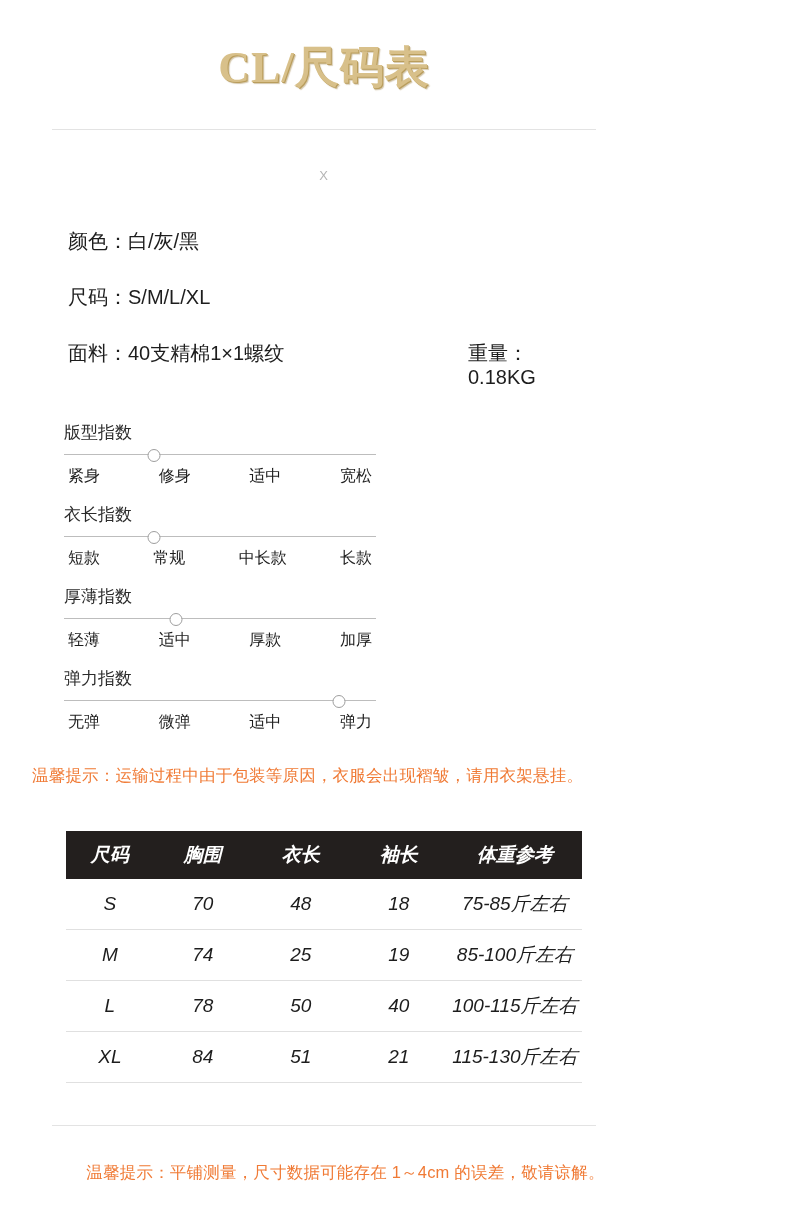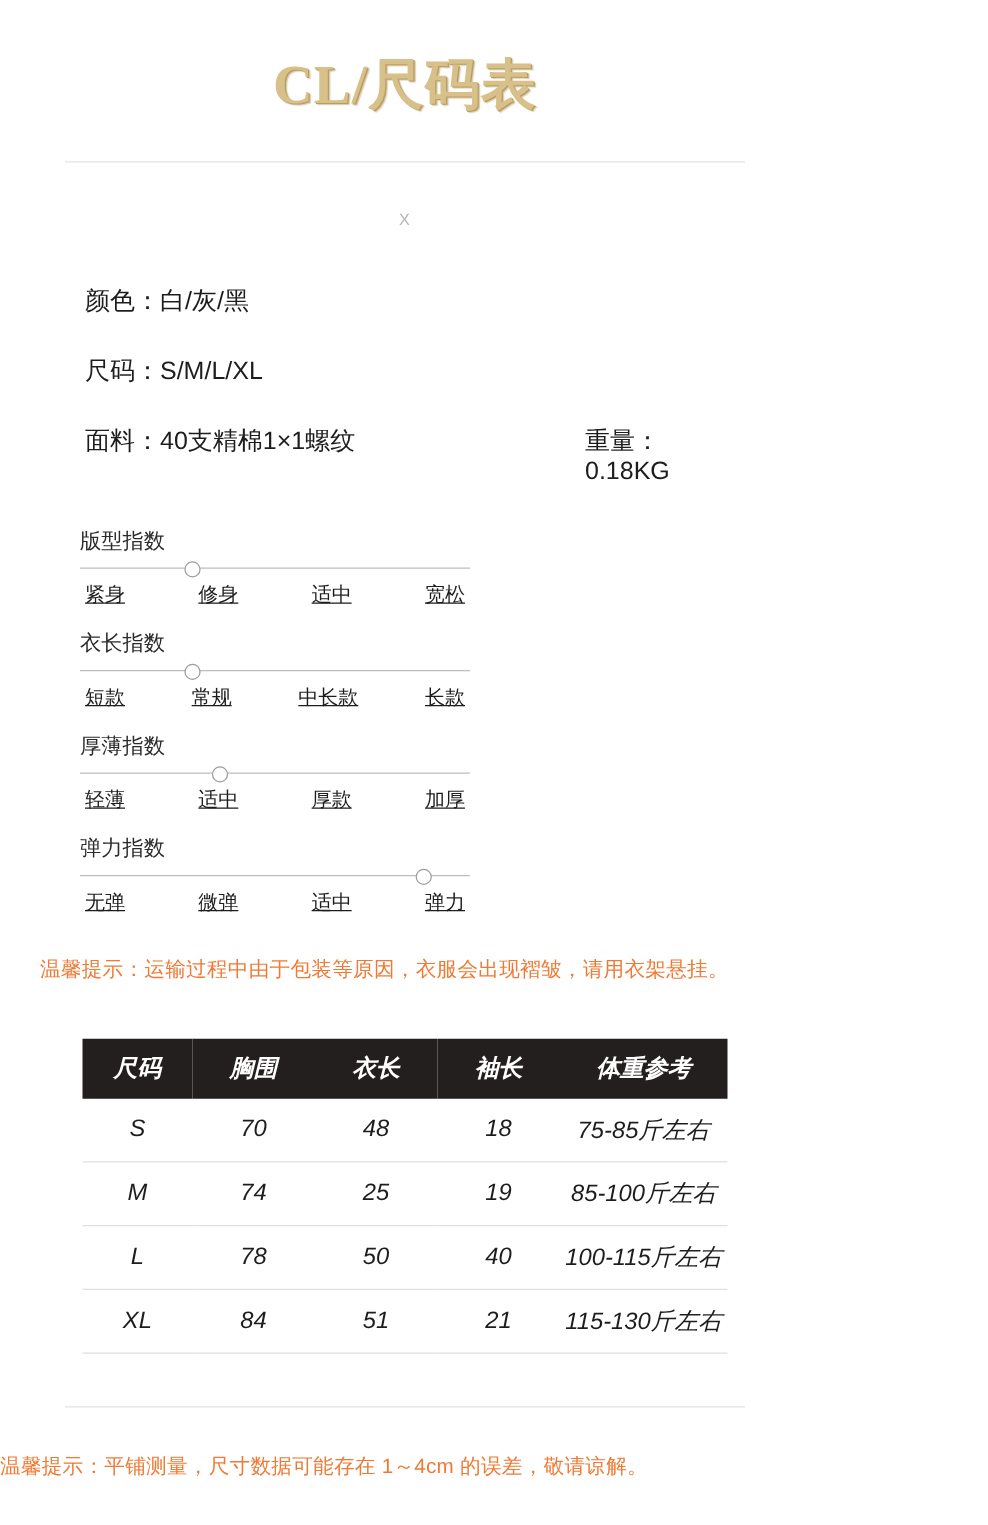--- a/index.html
+++ b/index.html
@@ -111,21 +111,21 @@
     background: #fff;
     transform: translateX(-50%);
   }
   .idx-labels {
     display: flex;
     justify-content: space-between;
     font-size: 16px;
     color: #1d1d1d;
     padding: 0 4px;
   }
-  .idx-labels span { white-space: nowrap; text-decoration: underline; }
+  .idx-labels span { white-space: nowrap; }
 
   
   .tip1 {
     margin-top: 16px;
     padding: 0 56px 0 32px;
     font-size: 16.5px;
     color: #f07a35;
     letter-spacing: 0.2px;
     white-space: nowrap;
   }
@@ -163,24 +163,25 @@
   col.c5 { width: 26%; }
 
   .hr-bottom {
     margin: 42px 52px 0 52px;
     height: 1px;
     background: #e3e3e3;
   }
 
   .tip2 {
     margin-top: 36px;
-    text-align: left;
+    text-align: center;
     font-size: 16.5px;
     color: #f07a35;
     letter-spacing: 0.2px;
+    margin-left: 43px;
   }
 </style>
 </head>
 <body>
 
 <div class="page">
 
   <div class="title-wrap">
     <div class="title">CL/尺码表</div>
   </div>

